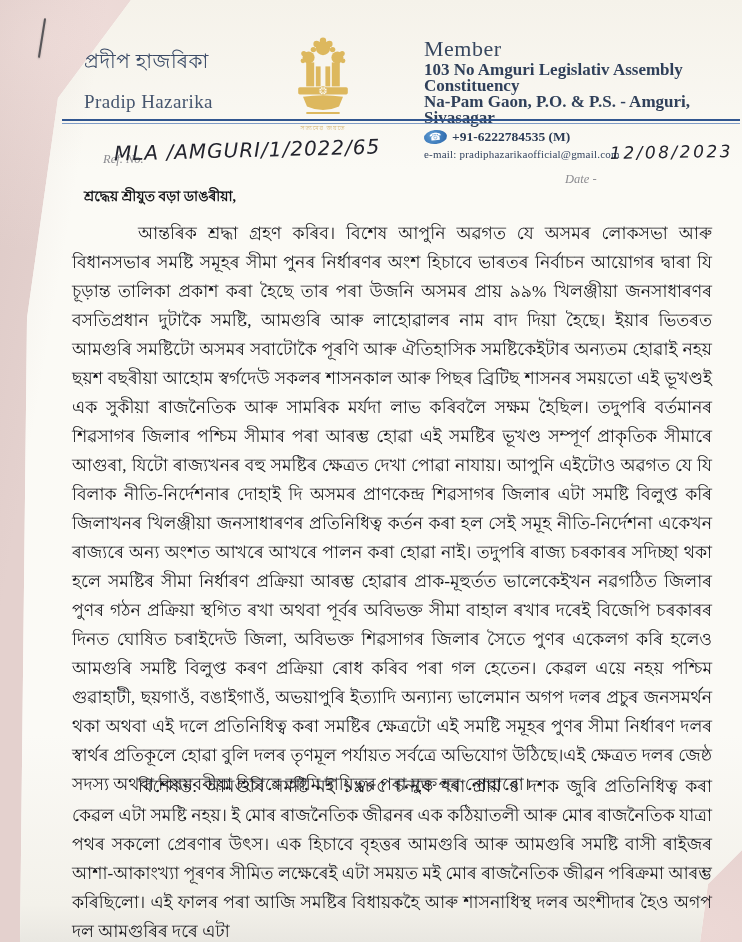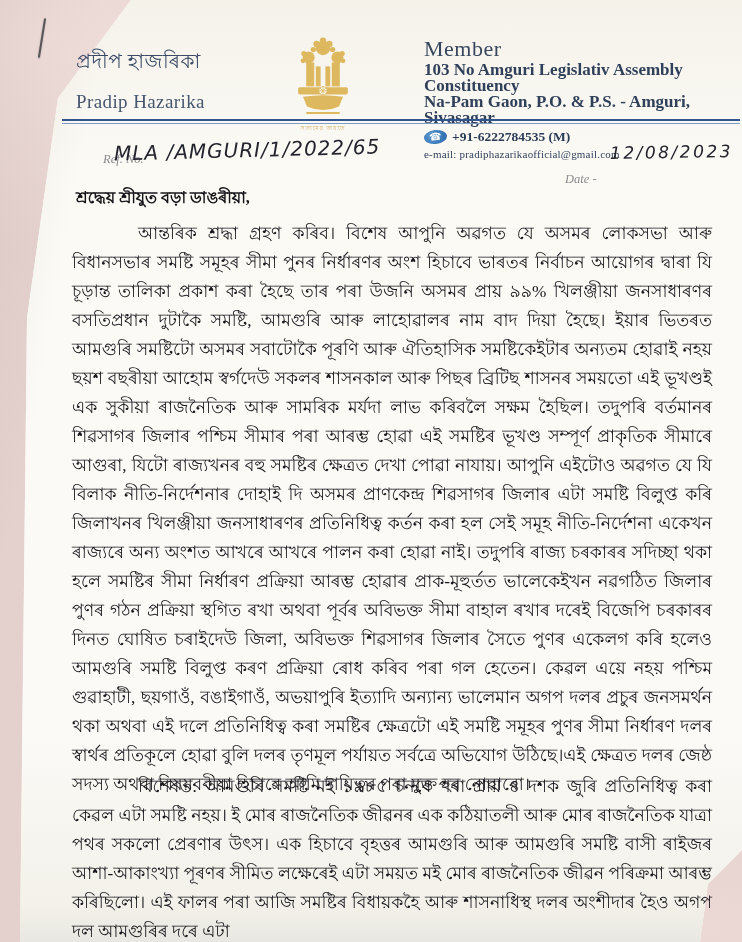--- a/index.html
+++ b/index.html
@@ -13,21 +13,21 @@
             transform:rotate(9deg);border-radius:2px;box-shadow:0 1px 2px rgba(0,0,0,.25);}
   .paper{position:absolute;inset:0;
          background:
            linear-gradient(180deg,#f5f2ea 0%, #fbfaf5 18%, #fbfaf6 78%, #f3f1ea 96%, #e9e7e1 100%),
            #fbfaf6;
          clip-path:polygon(131px 0px, 742px 0px, 742px 850px, 708px 884px, 700px 942px, 20px 942px, 27px 318px, 58px 98px);}
   .paper-shade{position:absolute;inset:0;pointer-events:none;
          background:linear-gradient(100deg, rgba(190,170,165,.18) 0%, rgba(255,255,255,0) 12%);}
 
   
-  .name-block{position:absolute;left:76px;top:46px;color:#3a4a66;}
+  .name-block{position:absolute;left:84px;top:46px;color:#3a4a66;}
   .name-bn{font-size:20px;letter-spacing:.5px;}
   .name-en{font-size:19px;color:#46566f;margin-top:12px;letter-spacing:.4px;}
 
   .emblem{position:absolute;left:282px;top:36px;width:82px;height:104px;text-align:center;}
   .emblem svg{display:block;margin:0 auto;}
   .emblem-caption{font-size:6px;color:#cfa95c;letter-spacing:1px;opacity:.85;line-height:8px;}
 
   .member-block{position:absolute;left:424px;top:36px;width:304px;color:#2f3f58;}
   .member-title{font-size:22px;letter-spacing:.5px;color:#37475f;}
   .member-line{font-size:17px;font-weight:bold;line-height:16px;color:#30405a;}
@@ -45,21 +45,21 @@
   
   .ref-row{position:absolute;left:62px;top:138px;width:668px;}
   .ref-label{position:absolute;left:0;top:14px;font-style:italic;font-size:12.5px;color:#8b8b90;margin-left:41px;}
   .ref-value{position:absolute;left:52px;top:0px;font-family:"DejaVu Sans",sans-serif;
              font-style:italic;font-size:20px;color:#23242e;letter-spacing:1px;transform:rotate(-1.5deg);}
   .date-label{position:absolute;left:503px;top:10px;font-style:italic;font-size:12.5px;color:#8b8b90;margin-top:24px;}
   .date-value{position:absolute;left:548px;top:4px;font-family:"DejaVu Sans",sans-serif;
               font-style:italic;font-size:17px;color:#23242e;letter-spacing:2.5px;transform:rotate(-1deg);}
 
   
-  .salutation{position:absolute;left:76px;top:185px;font-size:16px;font-weight:bold;color:#141418;}
+  .salutation{position:absolute;left:84px;top:185px;font-size:14px;font-weight:bold;color:#141418;}
   .para{position:absolute;left:72px;width:640px;font-size:17.3px;line-height:29px;
         text-align:justify;color:#17171c;}
   .para-1{top:219px;text-indent:66px;}
   .para-2{top:772px;text-indent:66px;}
 </style>
 </head>
 <body>
 
 <div class="stage">
 

